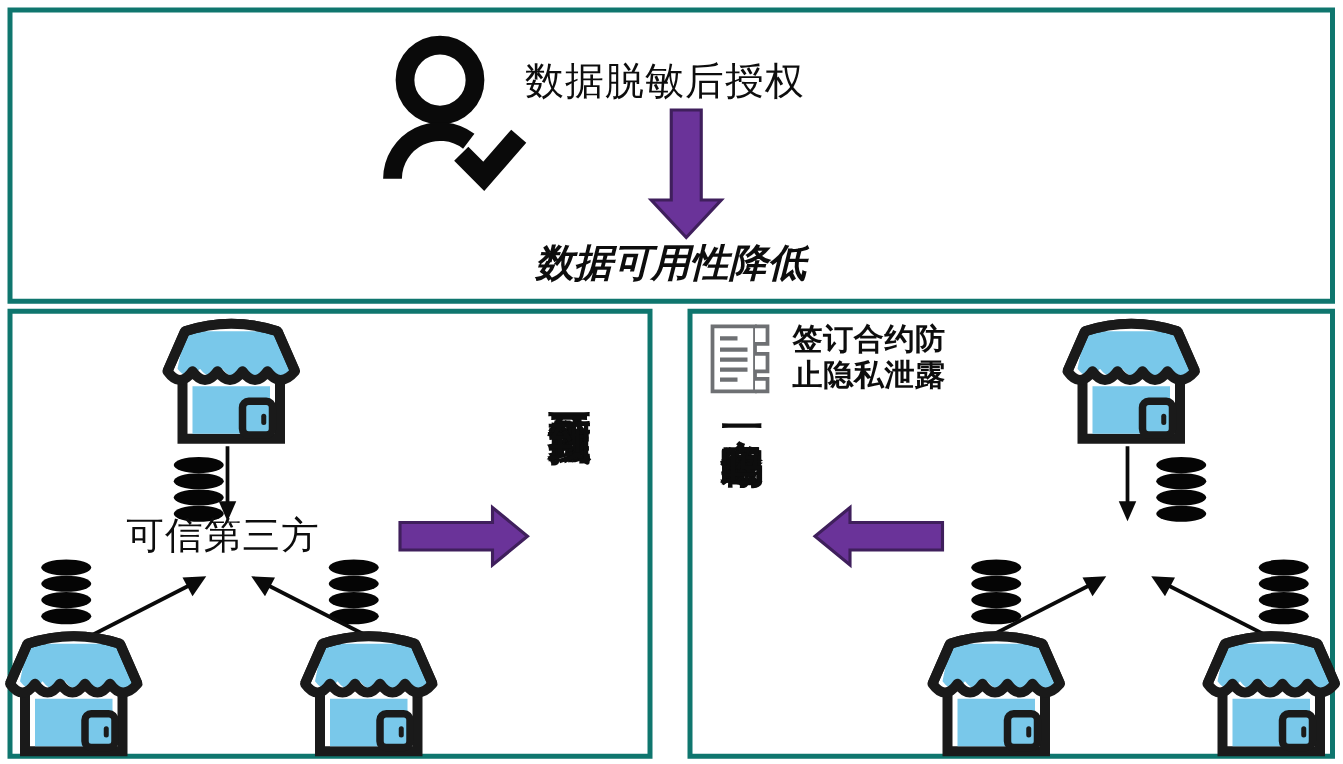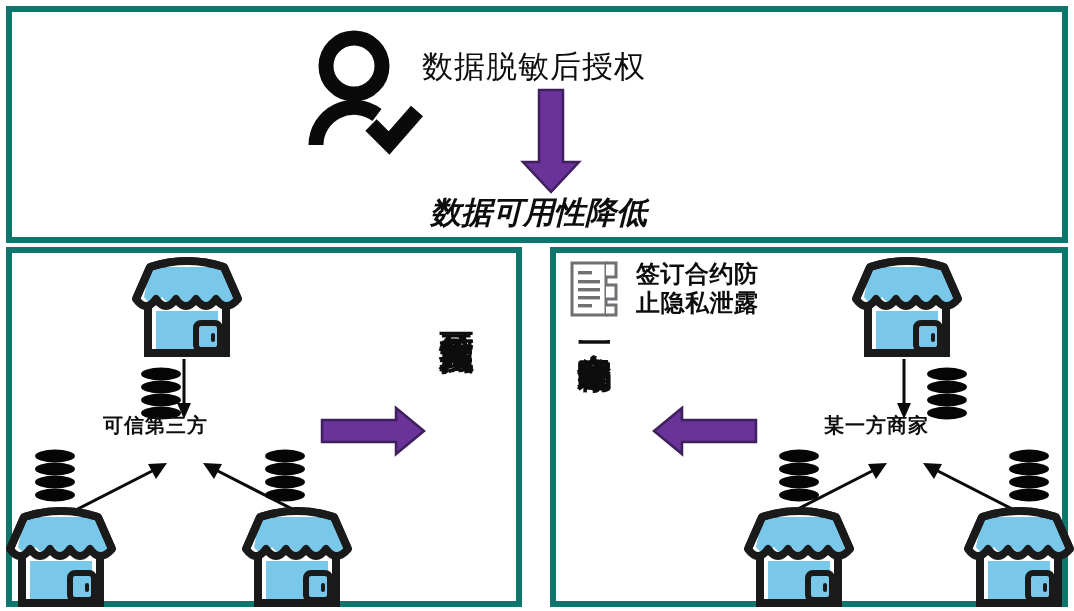--- a/index.html
+++ b/index.html
@@ -13,21 +13,21 @@
   #root {
     position: relative;
     width: 1074px;
     height: 611px;
     background: #ffffff;
     overflow: hidden;
   }
 
   .panel {
     position: absolute;
-    border: 6px solid #0f766e;
+    border: 4px solid #0f766e;
     background: #ffffff;
     box-sizing: border-box;
   }
 
   
   #panel-top {
     left: 6px;
     top: 6px;
     width: 1062px;
     height: 237px;
@@ -62,22 +62,22 @@
     font-size: 31px;
     font-weight: 400;
     letter-spacing: 1px;
   }
   .title-bold {
     font-size: 31px;
     font-weight: bold;
     letter-spacing: 0px;
   }
   .label-mid {
-    font-size: 20px;
-    font-weight: 700;
+    font-size: 30px;
+    font-weight: 400;
     letter-spacing: 1px;
   }
   .contract-text {
     font-size: 24px;
     font-weight: 700;
     line-height: 1.22;
     white-space: pre-line;
     letter-spacing: 0.5px;
   }
   .vertical-text {
@@ -267,21 +267,20 @@
       </svg>
     </div>
 
     <div class="abs" style="left:336px; top:106px;">
       <svg width="24" height="62" viewBox="0 0 24 62">
         <line x1="12" y1="0" x2="12" y2="48" stroke="#0a0a0a" stroke-width="3"></line>
         <polygon points="12,60 5,44 19,44" fill="#0a0a0a"></polygon>
       </svg>
     </div>
 
-    <div class="cn-text label-mid" style="left:268px; top:161px;">某一方商家</div>
 
     <div class="abs" style="left:222px; top:196px;">
       <svg width="42" height="52" viewBox="0 0 42 52">
         <ellipse cx="21" cy="7" rx="20" ry="6.4" fill="#050505"></ellipse>
         <ellipse cx="21" cy="20" rx="20" ry="6.4" fill="#050505"></ellipse>
         <ellipse cx="21" cy="33" rx="20" ry="6.4" fill="#050505"></ellipse>
         <ellipse cx="21" cy="46" rx="20" ry="6.4" fill="#050505"></ellipse>
       </svg>
     </div>
 

